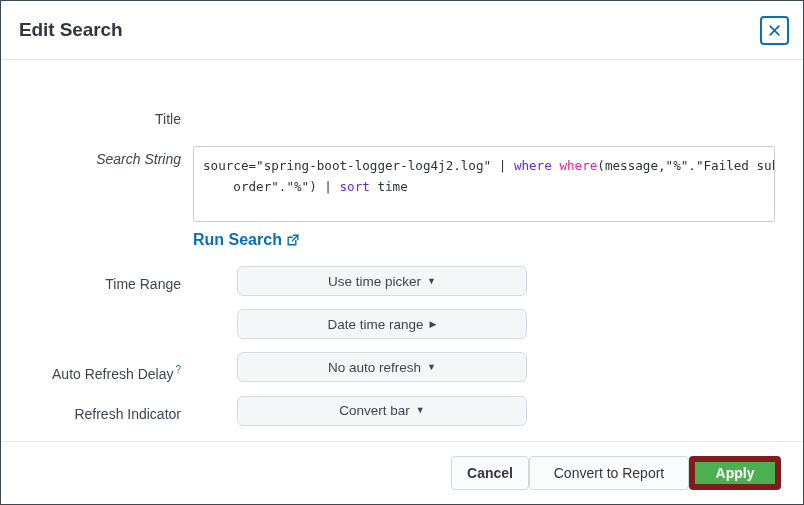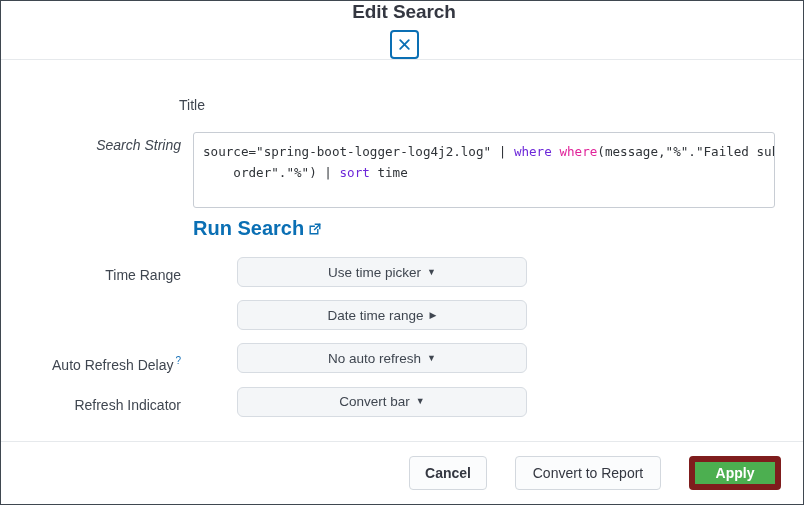--- a/index.html
+++ b/index.html
@@ -29,21 +29,20 @@
   .dialog-header {
     height: 59px;
     min-height: 59px;
     box-sizing: border-box;
     border-bottom: 1px solid #e6e9ec;
     display: flex;
     align-items: center;
     justify-content: space-between;
     padding: 0 14px 0 18px;
     background: #ffffff;
-    flex-direction: column;
   }
   .dialog-title {
     font-size: 19px;
     font-weight: bold;
     color: #343741;
     letter-spacing: -0.1px;
   }
   .close-button {
     width: 29px;
     height: 29px;
@@ -89,21 +88,21 @@
     vertical-align: super;
     margin-left: 2px;
     cursor: pointer;
   }
   .form-control {
     flex: 1 1 auto;
     padding-right: 22px;
   }
 
   
-  .row-title { margin-top: 36px; padding-left: 24px; }
+  .row-title { margin-top: 50px; }
   .row-title .form-label { padding-top: 0px; }
   .title-input-holder { height: 18px; }
 
   
   .row-search { margin-top: 18px; }
   .row-search .form-label { padding-top: 4px; font-style: italic; }
 
   .code-area {
     width: 582px;
     height: 76px;
@@ -125,21 +124,21 @@
   .tok-fn { color: #e0249a; }
 
   .run-search-wrap {
     margin-top: 9px;
     margin-left: 0;
   }
   .run-search-link {
     display: inline-flex;
     align-items: center;
     gap: 5px;
-    font-size: 20px;
+    font-size: 16px;
     font-weight: bold;
     color: #0a6fb4;
     text-decoration: none;
     cursor: pointer;
   }
   .run-search-link svg { display: block; }
 
   
   .row-dd { margin-top: 13px; gap: 44px; }
   .row-dd.first-dd { margin-top: 17px; }
@@ -175,21 +174,21 @@
 
   
   .dialog-footer {
     height: 63px;
     min-height: 63px;
     box-sizing: border-box;
     border-top: 1px solid #e6e9ec;
     display: flex;
     align-items: center;
     justify-content: flex-end;
-    gap: 28px;
+    gap: 0;
     padding: 0 22px 0 0;
     background: #ffffff;
   }
   .btn {
     box-sizing: border-box;
     height: 34px;
     border-radius: 4px;
     font-family: "Liberation Sans", sans-serif;
     font-size: 14px;
     cursor: pointer;
@@ -197,21 +196,21 @@
     display: inline-flex;
     align-items: center;
     justify-content: center;
   }
   .btn-secondary {
     background: #fbfcfd;
     border: 1px solid #d3d8de;
     color: #343741;
   }
   .btn-cancel { font-weight: bold; width: 78px; padding: 0; }
-  .btn-convert { width: 146px; padding: 7px; }
+  .btn-convert { width: 160px; padding: 7px; }
   .btn-primary {
     background: #4caf50;
     border: 6px solid #7f1d1d;
     color: #ffffff;
     font-weight: bold;
     width: 92px;
     padding: 0;
   }
 </style>
 </head>

